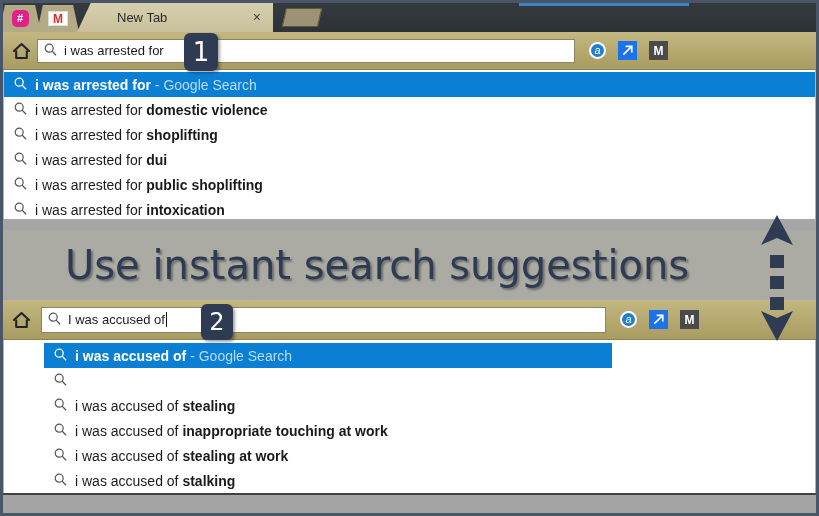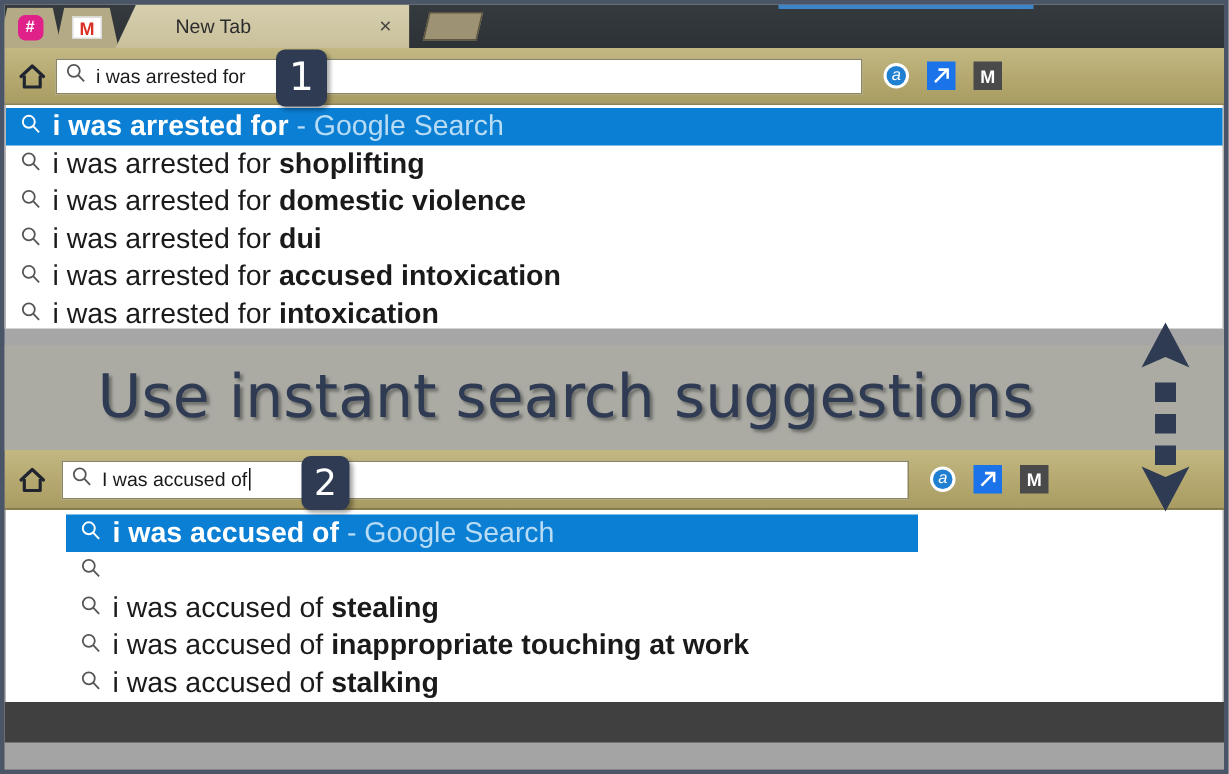--- a/index.html
+++ b/index.html
@@ -152,21 +152,21 @@
     padding-top: 2px;
   }
   .sugg-row {
     display: flex; align-items: center;
     height: 25px;
     padding-left: 10px;
     cursor: pointer;
   }
   .sugg-row.selected { background: #0b7fd4; }
   .sugg-row .mag { margin-right: 8px; flex: 0 0 auto; }
-  .sugg-text { font-size: 19px; color: #1a1a1a; white-space: nowrap; }
+  .sugg-text { font-size: 14px; color: #1a1a1a; white-space: nowrap; }
   .sugg-text b { font-weight: bold; }
   .sugg-row.selected .sugg-text { color: #fff; font-weight: bold; }
   .sugg-row.selected .sugg-suffix { color: #b8dcf5; font-weight: normal; }
 
   
   .banner {
     position: absolute; left: 0px; top: 227px;
     width: 813px; height: 70px;
     background: #abab a4;
     background: #ababa4;
@@ -285,54 +285,54 @@
         </span>
       </div>
       <div class="sugg-row">
         <span class="mag">
           <svg width="13" height="13" viewBox="0 0 14 14">
               <circle cx="5.6" cy="5.6" r="4.3" fill="none" stroke="#555" stroke-width="1.3"></circle>
               <line x1="8.9" y1="8.9" x2="13" y2="13.2" stroke="#555" stroke-width="1.3"></line>
             </svg>
         </span>
         <span class="sugg-text">
+          <span>i was arrested for </span><b>domestic violence</b>
+        </span>
+      </div>
+      <div class="sugg-row">
+        <span class="mag">
+          <svg width="13" height="13" viewBox="0 0 14 14">
+              <circle cx="5.6" cy="5.6" r="4.3" fill="none" stroke="#555" stroke-width="1.3"></circle>
+              <line x1="8.9" y1="8.9" x2="13" y2="13.2" stroke="#555" stroke-width="1.3"></line>
+            </svg>
+        </span>
+        <span class="sugg-text">
           <span>i was arrested for </span><b>shoplifting</b>
         </span>
       </div>
       <div class="sugg-row">
         <span class="mag">
           <svg width="13" height="13" viewBox="0 0 14 14">
               <circle cx="5.6" cy="5.6" r="4.3" fill="none" stroke="#555" stroke-width="1.3"></circle>
               <line x1="8.9" y1="8.9" x2="13" y2="13.2" stroke="#555" stroke-width="1.3"></line>
             </svg>
         </span>
         <span class="sugg-text">
-          <span>i was arrested for </span><b>domestic violence</b>
+          <span>i was arrested for </span><b>dui</b>
         </span>
       </div>
       <div class="sugg-row">
         <span class="mag">
           <svg width="13" height="13" viewBox="0 0 14 14">
               <circle cx="5.6" cy="5.6" r="4.3" fill="none" stroke="#555" stroke-width="1.3"></circle>
               <line x1="8.9" y1="8.9" x2="13" y2="13.2" stroke="#555" stroke-width="1.3"></line>
             </svg>
         </span>
         <span class="sugg-text">
-          <span>i was arrested for </span><b>dui</b>
-        </span>
-      </div>
-      <div class="sugg-row">
-        <span class="mag">
-          <svg width="13" height="13" viewBox="0 0 14 14">
-              <circle cx="5.6" cy="5.6" r="4.3" fill="none" stroke="#555" stroke-width="1.3"></circle>
-              <line x1="8.9" y1="8.9" x2="13" y2="13.2" stroke="#555" stroke-width="1.3"></line>
-            </svg>
-        </span>
-        <span class="sugg-text">
-          <span>i was arrested for </span><b>accused intoxication</b>
+          <span>i was arrested for </span><b>public shoplifting</b>
         </span>
       </div>
       <div class="sugg-row">
         <span class="mag">
           <svg width="13" height="13" viewBox="0 0 14 14">
               <circle cx="5.6" cy="5.6" r="4.3" fill="none" stroke="#555" stroke-width="1.3"></circle>
               <line x1="8.9" y1="8.9" x2="13" y2="13.2" stroke="#555" stroke-width="1.3"></line>
             </svg>
         </span>
         <span class="sugg-text">
@@ -409,20 +409,31 @@
       </div>
       <div class="sugg-row" style="margin-left:40px;">
         <span class="mag">
           <svg width="13" height="13" viewBox="0 0 14 14">
               <circle cx="5.6" cy="5.6" r="4.3" fill="none" stroke="#555" stroke-width="1.3"></circle>
               <line x1="8.9" y1="8.9" x2="13" y2="13.2" stroke="#555" stroke-width="1.3"></line>
             </svg>
         </span>
         <span class="sugg-text">
           <span>i was accused of </span><b>inappropriate touching at work</b>
+        </span>
+      </div>
+      <div class="sugg-row" style="margin-left:40px;">
+        <span class="mag">
+          <svg width="13" height="13" viewBox="0 0 14 14">
+              <circle cx="5.6" cy="5.6" r="4.3" fill="none" stroke="#555" stroke-width="1.3"></circle>
+              <line x1="8.9" y1="8.9" x2="13" y2="13.2" stroke="#555" stroke-width="1.3"></line>
+            </svg>
+        </span>
+        <span class="sugg-text">
+          <span>i was accused of </span><b>stealing at work</b>
         </span>
       </div>
       <div class="sugg-row" style="margin-left:40px;">
         <span class="mag">
           <svg width="13" height="13" viewBox="0 0 14 14">
               <circle cx="5.6" cy="5.6" r="4.3" fill="none" stroke="#555" stroke-width="1.3"></circle>
               <line x1="8.9" y1="8.9" x2="13" y2="13.2" stroke="#555" stroke-width="1.3"></line>
             </svg>
         </span>
         <span class="sugg-text">

